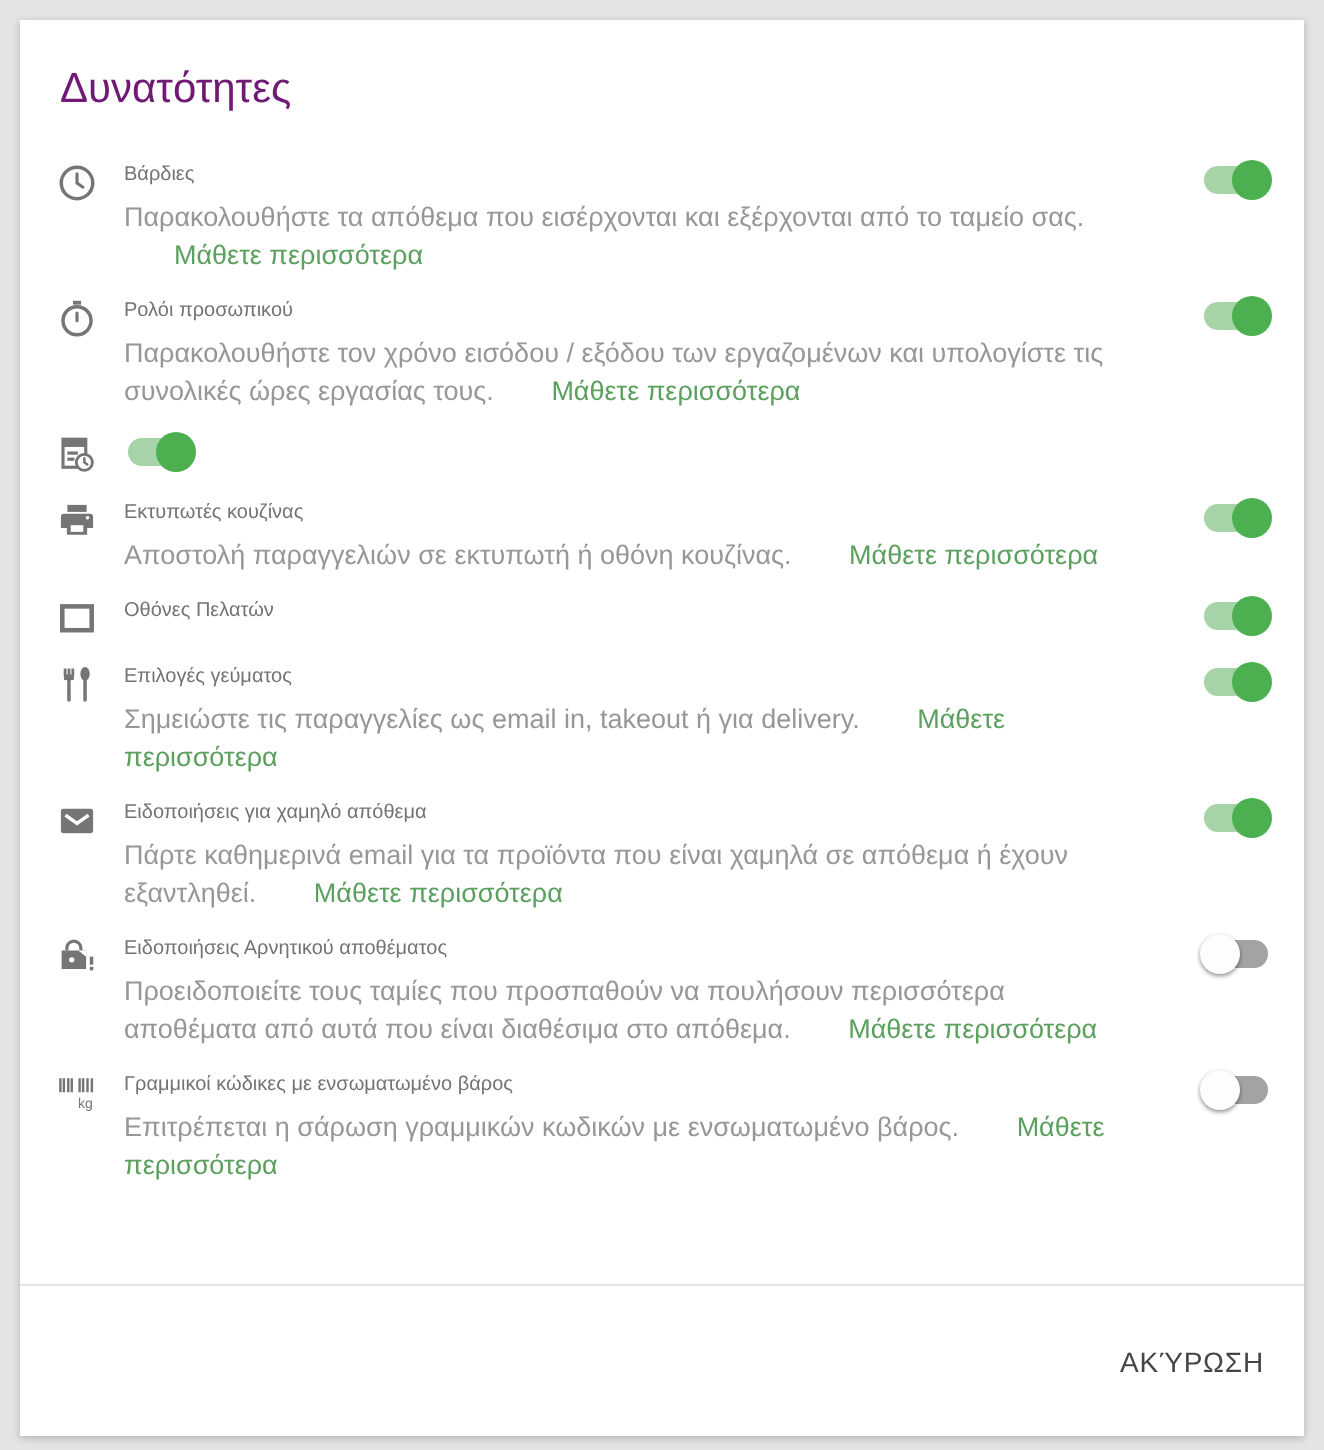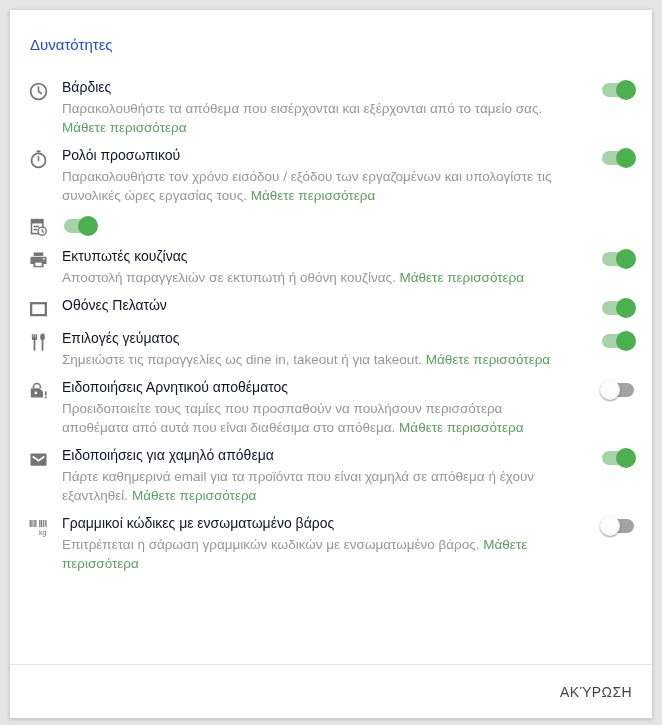--- a/index.html
+++ b/index.html
@@ -10,63 +10,63 @@
     -webkit-font-smoothing:antialiased;
     overflow:hidden;
   }
   .dialog{
     position:absolute;left:10px;top:10px;width:642px;height:708px;
     background:#ffffff;
     box-shadow:0 1px 4px rgba(0,0,0,.22);
     display:flex;flex-direction:column;box-sizing:border-box;
   }
   .dialog-title{
-    font-size:15px;color:#1d4ed8;font-weight:400;
+    font-size:21px;color:#701a75;font-weight:400;
     padding:22px 20px 0 20px;line-height:26px;
   }
   .features{
     flex:1;padding:20px 16px 0 18px;overflow:hidden;
   }
   .feature-row{
     display:flex;align-items:flex-start;margin-bottom:9px;
   }
   .icon-cell{
     width:21px;margin-right:13px;margin-top:3px;flex-shrink:0;
     color:#757575;
   }
   .icon-cell svg{display:block;}
   .feature-content{
     flex:1;min-width:0;padding-right:36px;box-sizing:border-box;
   }
   .feature-title{
-    font-size:14px;line-height:19px;color:#0f172a;margin:0 0 2px 0;font-weight:400;
+    font-size:10px;line-height:19px;color:#737373;margin:0 0 2px 0;font-weight:400;
   }
   .feature-desc{
     font-size:13.5px;line-height:19px;color:#979797;margin:0;font-weight:400;
   }
   .learn-more{
-    color:#5ba05f;text-decoration:none;cursor:pointer;
+    color:#5ba05f;text-decoration:none;cursor:pointer;margin-left:25px;
   }
   .toggle{
     position:relative;width:36px;height:20px;flex-shrink:0;margin-top:2px;cursor:pointer;
   }
   .toggle .track{
     position:absolute;left:2px;top:3px;width:32px;height:14px;border-radius:7px;
   }
   .toggle .knob{
     position:absolute;top:0;width:20px;height:20px;border-radius:50%;
   }
   .toggle.on .track{background:#a6d4a8;}
   .toggle.on .knob{right:0;background:#4caf50;}
   .toggle.off .track{background:#a3a3a3;}
   .toggle.off .knob{left:0;background:#fdfdfd;box-shadow:0 1px 2px rgba(0,0,0,.45);}
   .dialog-footer{
     height:45px;border-top:1px solid #e4e4e4;
     display:flex;align-items:center;justify-content:flex-end;
-    padding:4px 16px;gap:28px;flex-shrink:0;
+    padding:15px 16px;gap:28px;flex-shrink:0;
   }
   .footer-btn{
     background:none;border:none;font-family:inherit;
     font-size:14px;letter-spacing:.4px;cursor:pointer;padding:6px 4px;
   }
   .btn-cancel{color:#454545;}
   .btn-save{color:#8bc34a;}
 </style>
 </head>
 <body>
@@ -167,21 +167,38 @@
         <svg width="21" height="21" viewBox="0 0 24 24">
             <path d="M5.2 2.5v4.8M7.4 2.5v4.8M9.6 2.5v4.8" stroke="currentColor" stroke-width="1.6" fill="none"></path>
             <rect x="4.6" y="6" width="5.6" height="3.2" fill="currentColor"></rect>
             <path d="M7.4 9v11.5" stroke="currentColor" stroke-width="2" stroke-linecap="round" fill="none"></path>
             <ellipse cx="16.6" cy="5.6" rx="2.7" ry="3.9" fill="currentColor"></ellipse>
             <path d="M16.6 9v11.5" stroke="currentColor" stroke-width="2" stroke-linecap="round" fill="none"></path>
           </svg>
       </span>
       <div class="feature-content">
         <p class="feature-title">Επιλογές γεύματος</p>
-        <p class="feature-desc"><span>Σημειώστε τις παραγγελίες ως dine in, takeout ή για takeout.</span> <a class="learn-more">Μάθετε περισσότερα</a></p>
+        <p class="feature-desc"><span>Σημειώστε τις παραγγελίες ως email in, takeout ή για delivery.</span> <a class="learn-more">Μάθετε περισσότερα</a></p>
+      </div>
+      <div class="toggle on">
+          <span class="track"></span>
+          <span class="knob"></span>
+        </div>
+    </div>
+
+    <div class="feature-row">
+      <span class="icon-cell">
+        <svg width="21" height="21" viewBox="0 0 24 24">
+            <rect x="2.8" y="5" width="18.4" height="14" rx="1.4" fill="currentColor"></rect>
+            <path d="M5.4 8.6l6.6 4.8 6.6-4.8" fill="none" stroke="#ffffff" stroke-width="2"></path>
+          </svg>
+      </span>
+      <div class="feature-content">
+        <p class="feature-title">Ειδοποιήσεις για χαμηλό απόθεμα</p>
+        <p class="feature-desc"><span>Πάρτε καθημερινά email για τα προϊόντα που είναι χαμηλά σε απόθεμα ή έχουν εξαντληθεί.</span> <a class="learn-more">Μάθετε περισσότερα</a></p>
       </div>
       <div class="toggle on">
           <span class="track"></span>
           <span class="knob"></span>
         </div>
     </div>
 
     <div class="feature-row">
       <span class="icon-cell">
         <svg width="21" height="21" viewBox="0 0 24 24">
@@ -199,37 +216,20 @@
       </div>
       <div class="toggle off">
           <span class="track"></span>
           <span class="knob"></span>
         </div>
     </div>
 
     <div class="feature-row">
       <span class="icon-cell">
         <svg width="21" height="21" viewBox="0 0 24 24">
-            <rect x="2.8" y="5" width="18.4" height="14" rx="1.4" fill="currentColor"></rect>
-            <path d="M5.4 8.6l6.6 4.8 6.6-4.8" fill="none" stroke="#ffffff" stroke-width="2"></path>
-          </svg>
-      </span>
-      <div class="feature-content">
-        <p class="feature-title">Ειδοποιήσεις για χαμηλό απόθεμα</p>
-        <p class="feature-desc"><span>Πάρτε καθημερινά email για τα προϊόντα που είναι χαμηλά σε απόθεμα ή έχουν εξαντληθεί.</span> <a class="learn-more">Μάθετε περισσότερα</a></p>
-      </div>
-      <div class="toggle on">
-          <span class="track"></span>
-          <span class="knob"></span>
-        </div>
-    </div>
-
-    <div class="feature-row">
-      <span class="icon-cell">
-        <svg width="21" height="21" viewBox="0 0 24 24">
             <path d="M2.5 3.5v8M4.5 3.5v8M7 3.5v8M9 3.5v8M13.5 3.5v8M15.5 3.5v8M18 3.5v8M20.5 3.5v8" stroke="currentColor" stroke-width="1.4" fill="none"></path>
             <text x="12.5" y="20.5" font-size="8" fill="currentColor" font-family="inherit">kg</text>
           </svg>
       </span>
       <div class="feature-content">
         <p class="feature-title">Γραμμικοί κώδικες με ενσωματωμένο βάρος</p>
         <p class="feature-desc"><span>Επιτρέπεται η σάρωση γραμμικών κωδικών με ενσωματωμένο βάρος.</span> <a class="learn-more">Μάθετε περισσότερα</a></p>
       </div>
       <div class="toggle off">
           <span class="track"></span>

